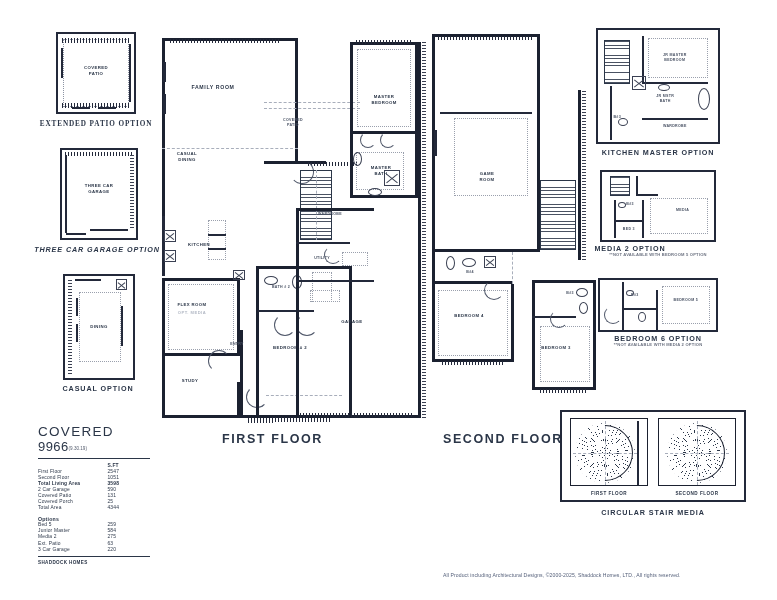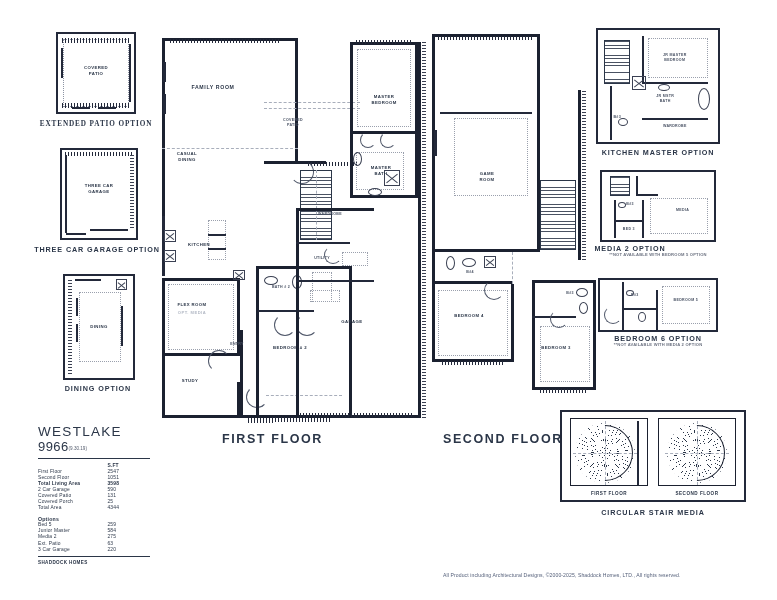--- a/index.html
+++ b/index.html
@@ -148,36 +148,36 @@
     <div class="plan-box thick">
       <div class="hatch" style="left:3px; top:2px; right:3px; height:4px;"></div>
       <div class="hatch-h" style="right:2px; top:5px; width:4px; bottom:10px;"></div>
       <div class="w wh" style="left:4px; bottom:3px; width:20px;"></div>
       <div class="w wh" style="left:28px; bottom:7px; width:38px;"></div>
       <div class="w wv" style="left:3px; top:5px; height:78px;"></div>
       <div class="room-label sm" style="left:50%; top:44%;">THREE CAR
 GARAGE</div>
     </div>
   </div>
-  <div class="opt-title" style="left:18px; top:245px; width:158px;">THREE CAR
+  <div class="opt-title" style="left:18px; top:245px; width:158px;font-style:italic;">THREE CAR
 GARAGE OPTION</div>
 
   <div class="plan" style="left:63px; top:274px; width:72px; height:106px;">
     <div class="plan-box thick">
       <div class="hatch-h" style="left:3px; top:4px; width:4px; bottom:4px;"></div>
       <div class="dot-rect" style="left:14px; top:16px; right:12px; bottom:16px;"></div>
       <div class="w wh" style="left:10px; top:3px; width:26px;"></div>
       <div class="xbox" style="right:6px; top:3px; width:11px; height:11px;"></div>
       <div class="w wv" style="left:11px; top:22px; height:18px; width:2.4px;"></div>
       <div class="w wv" style="left:11px; top:48px; height:18px; width:2.4px;"></div>
       <div class="w wv" style="right:10px; top:30px; height:40px; width:2.4px;"></div>
       <div class="room-label sm" style="left:50%; top:50%;">DINING</div>
     </div>
   </div>
-  <div class="opt-title" style="left:22px; top:384px; width:152px;">DINING OPTION</div>
+  <div class="opt-title" style="left:22px; top:384px; width:152px;">CASUAL OPTION</div>
 
   <div class="plan" style="left:160px; top:30px; width:260px; height:385px;">
 
     <div style="position:absolute; left:2px; top:8px; width:136px; height:178px;">
       <div class="w w2h" style="left:0; top:0; width:136px;"></div>
       <div class="w w2v" style="left:0; top:0; height:178px;"></div>
       <div class="w w2v" style="right:0; top:0; height:124px;"></div>
       <div class="hatch" style="left:8px; top:1px; width:110px; height:4px;"></div>
       <div class="w wv" style="left:1px; top:24px; height:20px; width:2.6px;"></div>
       <div class="w wv" style="left:1px; top:56px; height:20px; width:2.6px;"></div>
@@ -432,21 +432,21 @@
         <div class="dash-v" style="left:38px; top:2px; height:64px;"></div>
         <div class="dash-h" style="left:6px; top:34px; width:64px;"></div>
       </div>
       <div class="stair-label" style="left:6px; bottom:4px; width:82px;">FIRST FLOOR</div>
       <div class="stair-label" style="right:6px; bottom:4px; width:82px;">SECOND FLOOR</div>
     </div>
   </div>
   <div class="opt-title" style="left:560px; top:508px; width:186px;">CIRCULAR STAIR MEDIA</div>
 
   <div class="info">
-    <div class="brand-name">WESTLAKE</div>
+    <div class="brand-name">COVERED</div>
     <div class="brand-num">
       <span>9966</span><span class="rev">(9.30.19)</span>
     </div>
     <div class="rule"></div>
 
     <table class="spec">
       <tbody>
           <tr class="head-row">
         <td></td>
         <td class="val">S.FT</td>

